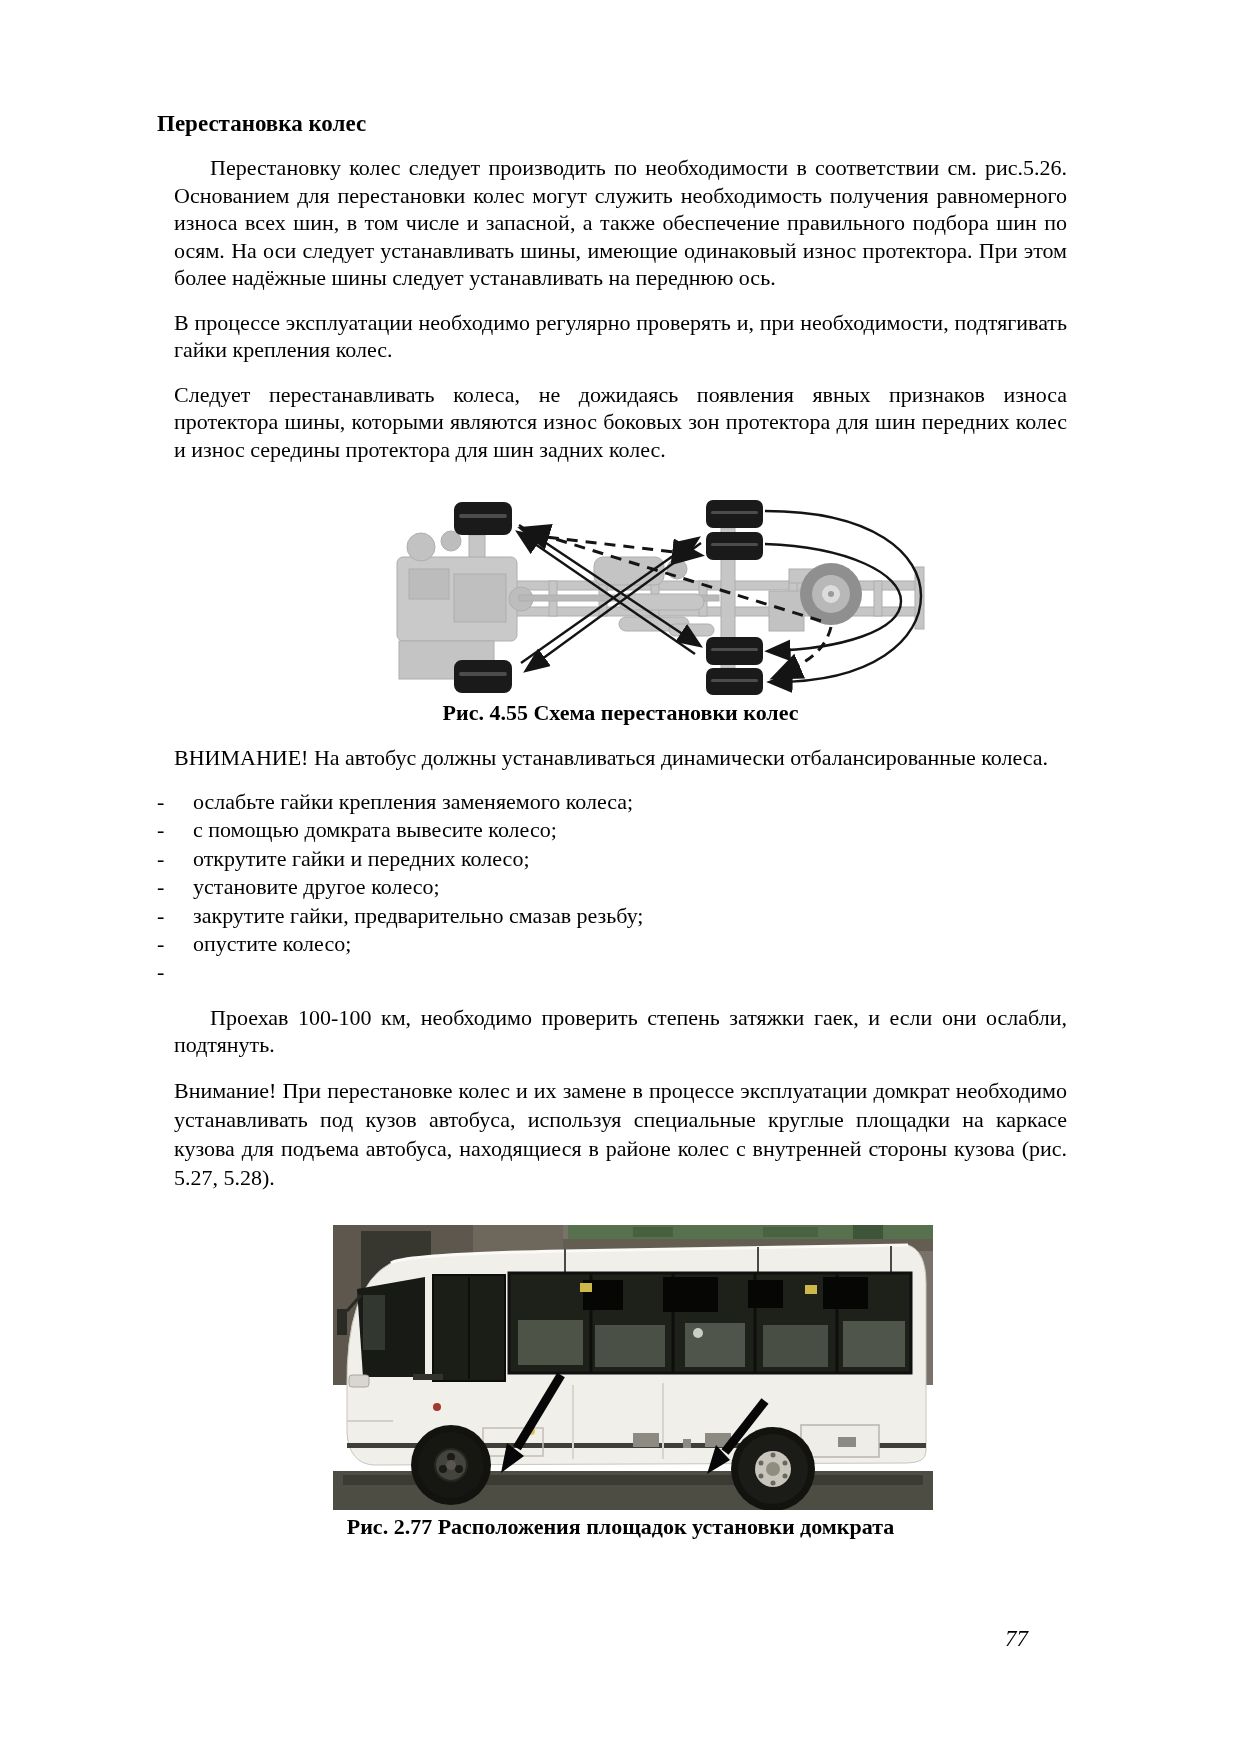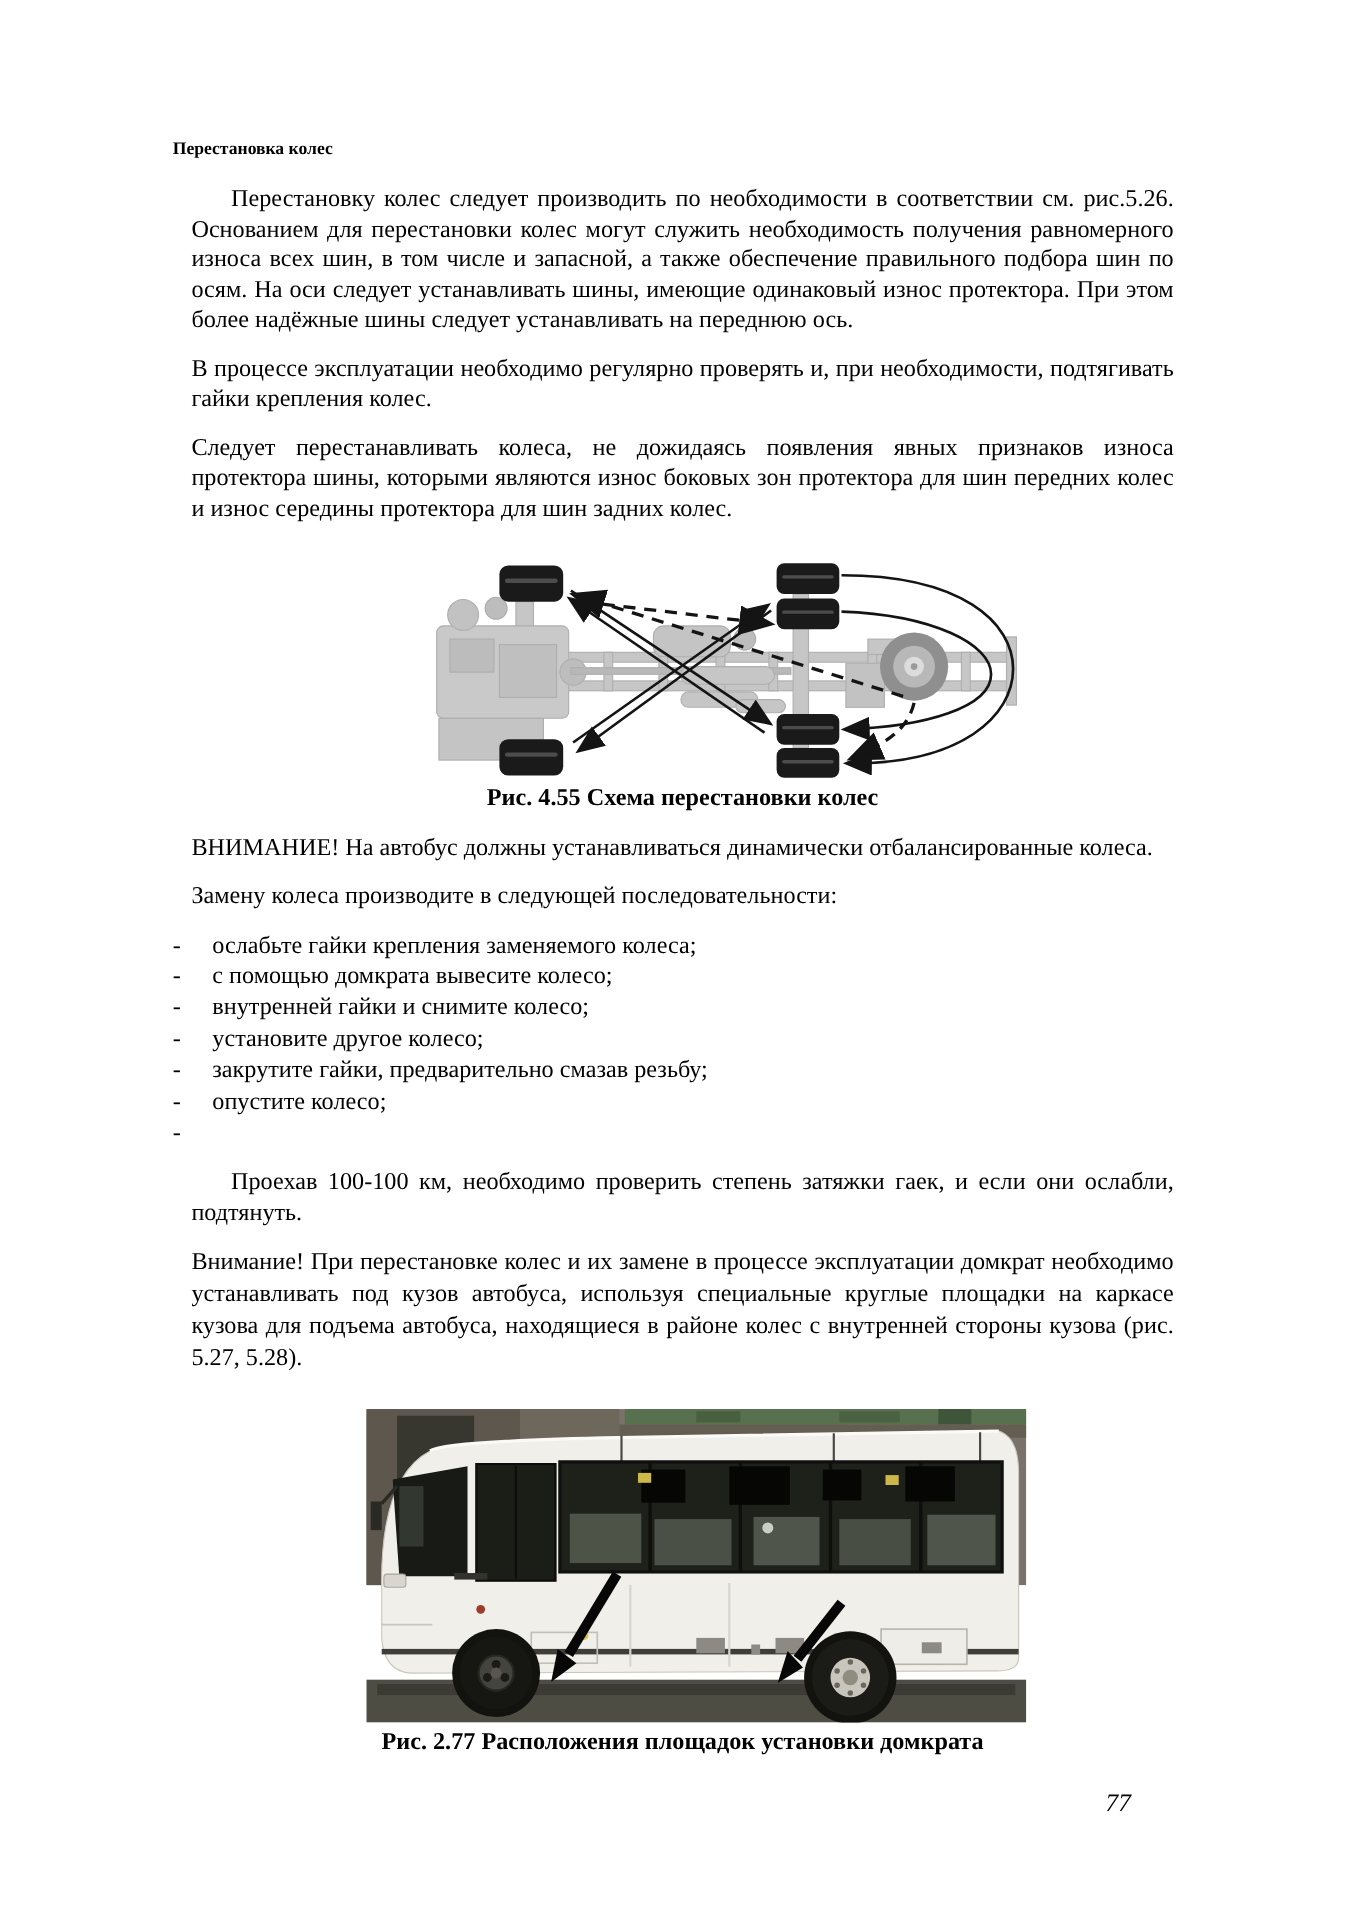--- a/index.html
+++ b/index.html
@@ -10,23 +10,23 @@
     font-family:"Liberation Serif",serif;
     color:#000;
     overflow:hidden;
   }
   .content{
     position:absolute;
     left:157px; top:110px;
     width:927px;
   }
   h1{
-    font-size:16px; line-height:27px;
+    font-size:23px; line-height:27px;
     font-weight:bold;
-    margin:12px 0 1px 0;
+    margin:0 0 1px 0;
   }
   p{
     margin:17px;
     font-size:22px;
     line-height:27.5px;
     text-align:justify;
   }
   .indent{ text-indent:36px; }
   .bold{ font-weight:normal; }
   .w2{ line-height:29px; }
@@ -134,33 +134,32 @@
         <path d="M396,12 C505,12 552,55 552,97 C552,140 505,184 402,183" marker-end="url(#arr)"></path>
         <path d="M396,45 C480,48 532,75 532,102 C532,132 472,150 400,152" marker-end="url(#arr)"></path>
       </g>
     </svg>
   </div>
 
   <p class="caption">Рис. 4.55 Схема перестановки колес</p>
 
   <p class="bold">ВНИМАНИЕ! На автобус  должны устанавливаться динамически отбалансированные колеса.</p>
 
-  <p>Замену колеса производите в следующей последовательности:</p>
 
   <div class="li">
       <span class="mk">-</span>
       <span>ослабьте гайки крепления заменяемого колеса;</span>
     </div>
   <div class="li">
       <span class="mk">-</span>
       <span>с помощью домкрата вывесите колесо;</span>
     </div>
   <div class="li">
       <span class="mk">-</span>
-      <span>внутренней гайки и снимите колесо;</span>
+      <span>открутите гайки и передних колесо;</span>
     </div>
   <div class="li">
       <span class="mk">-</span>
       <span>установите другое колесо;</span>
     </div>
   <div class="li">
       <span class="mk">-</span>
       <span>закрутите гайки, предварительно смазав резьбу;</span>
     </div>
   <div class="li">

